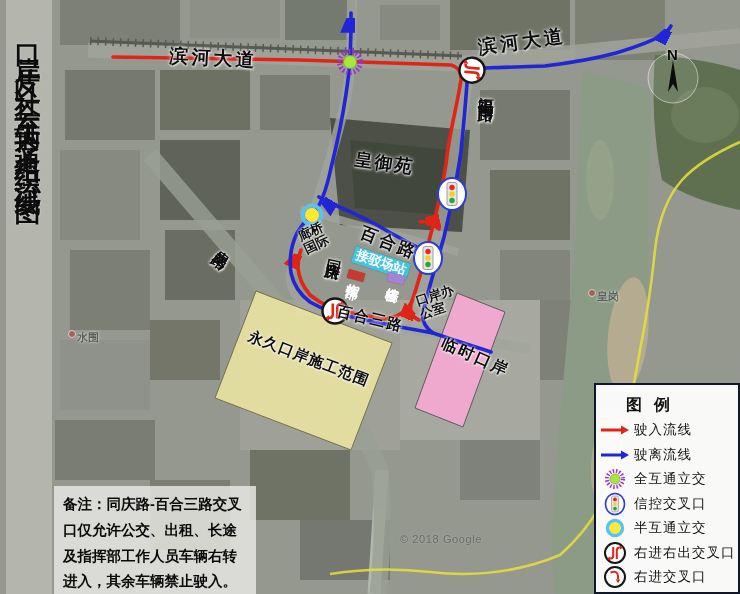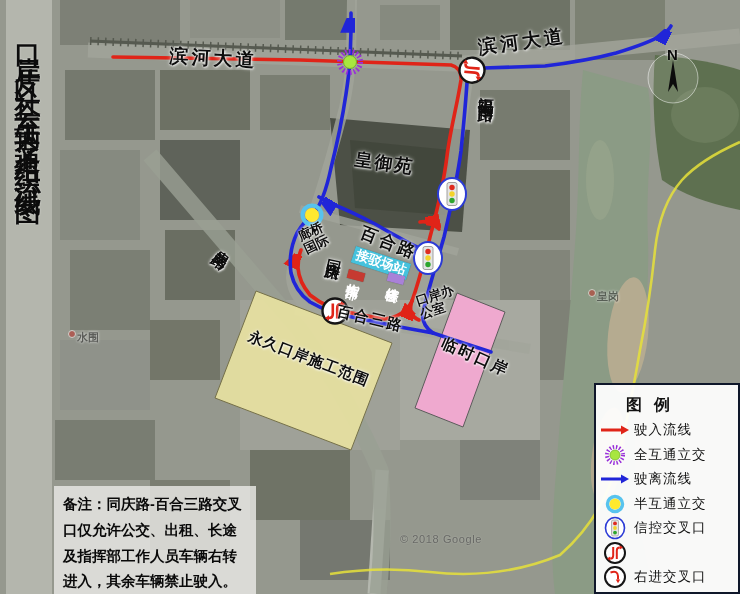--- a/index.html
+++ b/index.html
@@ -263,72 +263,73 @@
         <svg width="32" height="12" viewBox="0 0 32 12">
             <line x1="2" y1="6" x2="22" y2="6" stroke="#e02418" stroke-width="3"></line>
             <polygon points="22,1.5 30,6 22,10.5" fill="#e02418"></polygon>
           </svg>
       </span>
       <span class="lg-lab">驶入流线</span>
     </div>
 
     <div class="lg-row">
       <span class="lg-ico">
-        <svg width="24" height="24" viewBox="-12 -12 24 24">
-            <circle r="8" fill="none" stroke="#982fd9" stroke-width="4" stroke-dasharray="1.4,1.8"></circle>
-            <circle r="5" fill="#a8e63f" stroke="#76b22c" stroke-width=".8"></circle>
-          </svg>
-      </span>
-      <span class="lg-lab">全互通立交</span>
-    </div>
-
-    <div class="lg-row">
-      <span class="lg-ico">
         <svg width="32" height="12" viewBox="0 0 32 12">
             <line x1="2" y1="6" x2="22" y2="6" stroke="#2025d8" stroke-width="3"></line>
             <polygon points="22,1.5 30,6 22,10.5" fill="#2025d8"></polygon>
           </svg>
       </span>
 
       <span class="lg-lab">驶离流线</span>
     </div>
 
     <div class="lg-row">
       <span class="lg-ico">
         <svg width="24" height="24" viewBox="-12 -12 24 24">
-            <circle r="7.5" fill="none" stroke="#57c3ee" stroke-width="3.5"></circle>
-            <circle r="5.5" fill="#ffe92e"></circle>
-          </svg>
-      </span>
-      <span class="lg-lab">半互通立交</span>
+            <circle r="8" fill="none" stroke="#982fd9" stroke-width="4" stroke-dasharray="1.4,1.8"></circle>
+            <circle r="5" fill="#a8e63f" stroke="#76b22c" stroke-width=".8"></circle>
+          </svg>
+      </span>
+      <span class="lg-lab">全互通立交</span>
     </div>
 
     <div class="lg-row">
       <span class="lg-ico">
         <svg width="24" height="24" viewBox="-12 -12 24 24">
             <ellipse rx="9.5" ry="10.5" fill="#fff" stroke="#2b3bd6" stroke-width="1.6"></ellipse>
             <rect x="-3.5" y="-8" width="7" height="16" rx="1.5" fill="#e4e4e4" stroke="#8a8a8a" stroke-width=".6"></rect>
             <circle cy="-4.6" r="1.9" fill="#df2b1f"></circle>
             <circle cy="0" r="1.9" fill="#f3d32a"></circle>
             <circle cy="4.6" r="1.9" fill="#2ea52e"></circle>
           </svg>
       </span>
       <span class="lg-lab">信控交叉口</span>
     </div>
 
     <div class="lg-row">
       <span class="lg-ico">
         <svg width="24" height="24" viewBox="-12 -12 24 24">
+            <circle r="7.5" fill="none" stroke="#57c3ee" stroke-width="3.5"></circle>
+            <circle r="5.5" fill="#ffe92e"></circle>
+          </svg>
+      </span>
+      <span class="lg-lab">半互通立交</span>
+    </div>
+
+    <div class="lg-row">
+      <span class="lg-ico">
+        <svg width="24" height="24" viewBox="-12 -12 24 24">
             <circle r="10" fill="#fff" stroke="#151515" stroke-width="2"></circle>
             <path d="M-1.8,-6 L-1.8,2.4 Q-1.8,5.6 -4.8,5.6" stroke="#e02418" stroke-width="2" fill="none"></path>
             <polygon points="-4.8,3.4 -8,5.6 -4.8,7.8" fill="#e02418"></polygon>
             <path d="M1.8,6 L1.8,-2.4 Q1.8,-5.6 4.8,-5.6" stroke="#e02418" stroke-width="2" fill="none"></path>
             <polygon points="4.8,-7.8 8,-5.6 4.8,-3.4" fill="#e02418"></polygon>
           </svg>
       </span>
+      <span class="lg-lab">右进右出交叉口</span>
     </div>
 
     <div class="lg-row">
       <span class="lg-ico">
         <svg width="24" height="24" viewBox="-12 -12 24 24">
             <circle r="10" fill="#fff" stroke="#151515" stroke-width="2"></circle>
             <path d="M-4.5,-4.5 Q2.5,-7 3,-1 L3,2.6" stroke="#e02418" stroke-width="2" fill="none"></path>
             <polygon points="0.8,2.6 5.2,2.6 3,6.2" fill="#e02418"></polygon>
           </svg>
       </span>

